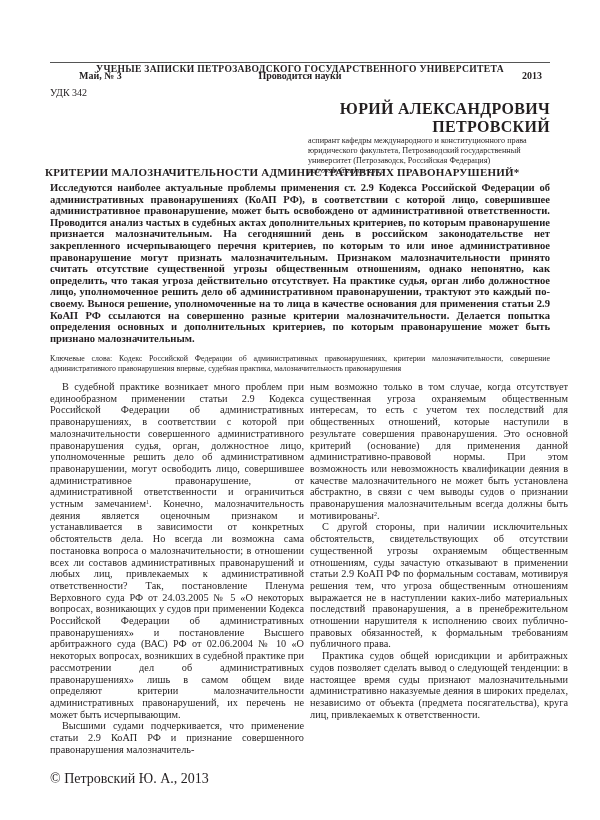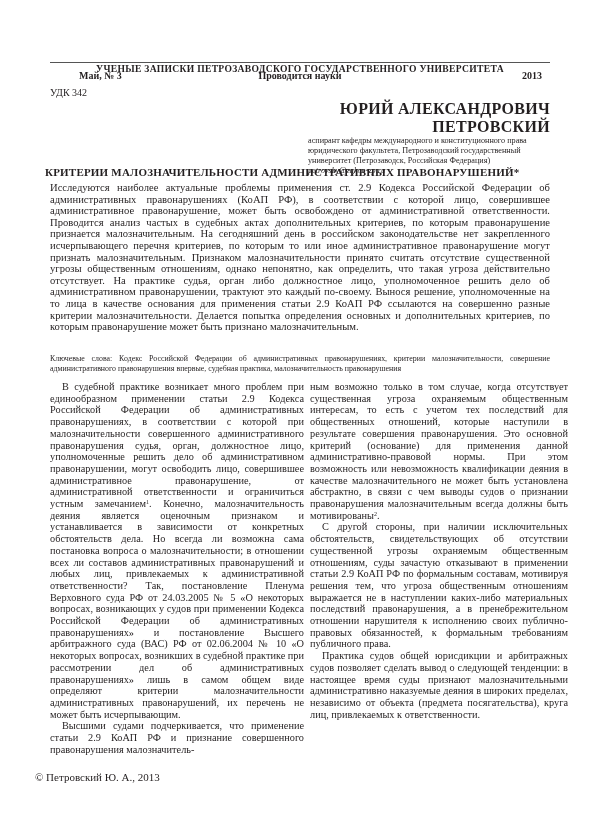--- a/index.html
+++ b/index.html
@@ -28,38 +28,38 @@
     .author-affil { font-size: 8.2px; line-height: 10px; margin-top: 0; text-align: left; padding-left: 8px; }
     .author-email { font-size: 8.2px; line-height: 10px; font-style: italic; padding-left: 8px; }
 
     .article-title {
       position: absolute; left: 33px; top: 166px; width: 500px;
       font-weight: bold; font-size: 11px; letter-spacing: 0.2px; text-align: left; padding-left: 12px;
     }
 
     .abstract {
       position: absolute; left: 50px; top: 182px; width: 500px;
-      font-size: 10.6px; line-height: 11.6px; text-align: justify;
+      font-size: 10.6px; line-height: 11.6px; text-align: justify; font-weight: bold;
     }
     .keywords {
       position: absolute; left: 50px; top: 354px; width: 500px;
       font-size: 7.9px; line-height: 9.6px; text-align: justify;
     }
 
     .col {
       position: absolute; top: 381px; width: 254px;
       font-size: 10.3px; line-height: 11.7px; text-align: justify; hyphens: manual;
     }
     .col-left { left: 50px; }
     .col-right { left: 310px; width: 258px; }
     .col p { text-indent: 12px; }
     .col p.cont { text-indent: 0; }
     sup { font-size: 6px; vertical-align: top; position: relative; top: -1px; }
 
-    .copyright { position: absolute; left: 35px; top: 771px; font-size: 11px; }
+    .copyright { position: absolute; left: 50px; top: 771px; font-size: 14px; }
   </style>
 </head>
 <body>
 
 <div class="journal-title">УЧЕНЫЕ ЗАПИСКИ ПЕТРОЗАВОДСКОГО ГОСУДАРСТВЕННОГО УНИВЕРСИТЕТА</div>
 <div class="header-rule"></div>
 
 <div class="issue-row">
   <span class="section">Проводится науки</span>
   <span class="issue">Май, № 3</span>

